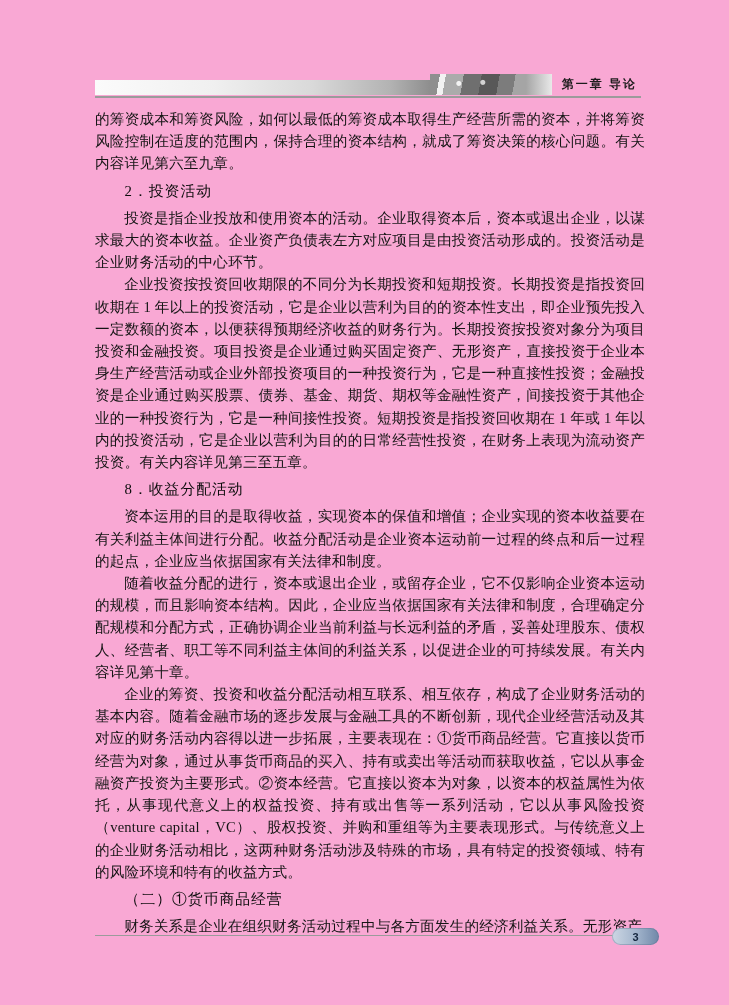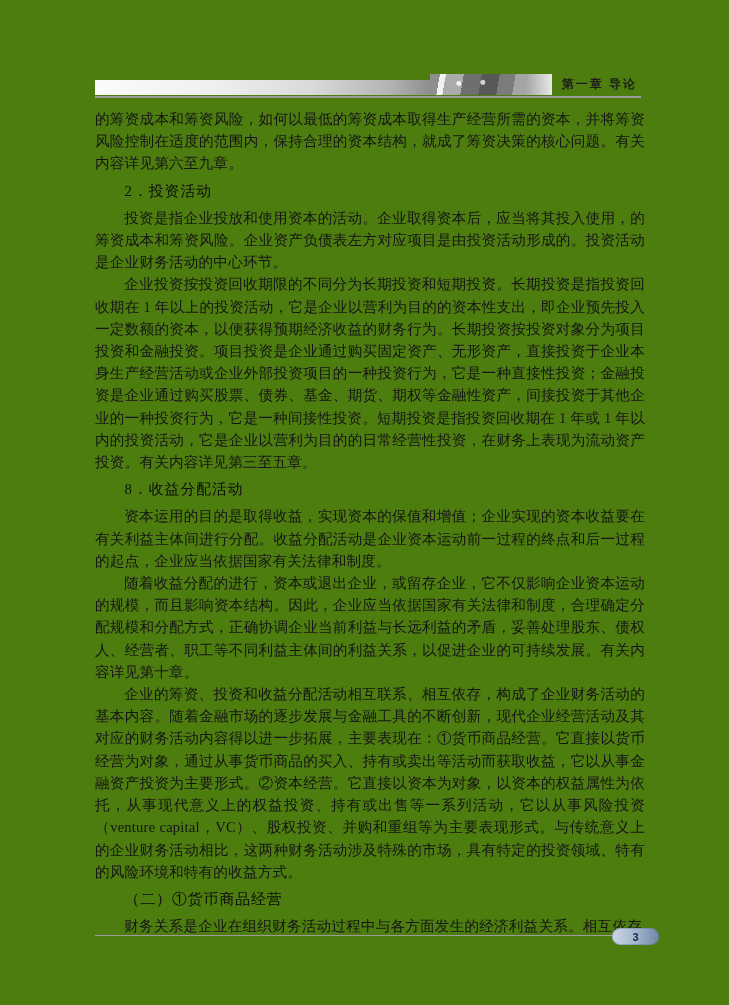--- a/index.html
+++ b/index.html
@@ -2,21 +2,21 @@
 <html><head>
 <meta charset="utf-8">
 <style>
   * { margin: 0; padding: 0; box-sizing: border-box; }
   html, body { background: #ffffff; }
   .page {
     position: relative;
     width: 729px;
     height: 1005px;
     margin: 0 auto;
-    background: #4d7c0f;
+    background: #f9a8d4;
     overflow: hidden;
     font-family: "Liberation Serif", "DejaVu Serif", serif;
     color: #151515;
   }
   
   .header {
     position: absolute;
     left: 95px;
     right: 88px;
     top: 74px;
@@ -123,28 +123,28 @@
       <div class="band-photo"></div>
       <div class="band-fade"></div>
       <div class="chapter-title">第一章 导论</div>
     </div>
     <div class="header-rule"></div>
   </div>
 
   <div class="content">
     <div class="para noindent">的筹资成本和筹资风险，如何以最低的筹资成本取得生产经营所需的资本，并将筹资风险控制在适度的范围内，保持合理的资本结构，就成了筹资决策的核心问题。有关内容详见第六至九章。</div>
     <div class="heading">2．投资活动</div>
-    <div class="para">投资是指企业投放和使用资本的活动。企业取得资本后，应当将其投入使用，的筹资成本和筹资风险。企业资产负债表左方对应项目是由投资活动形成的。投资活动是企业财务活动的中心环节。</div>
+    <div class="para">投资是指企业投放和使用资本的活动。企业取得资本后，资本或退出企业，以谋求最大的资本收益。企业资产负债表左方对应项目是由投资活动形成的。投资活动是企业财务活动的中心环节。</div>
     <div class="para">企业投资按投资回收期限的不同分为长期投资和短期投资。长期投资是指投资回收期在 1 年以上的投资活动，它是企业以营利为目的的资本性支出，即企业预先投入一定数额的资本，以便获得预期经济收益的财务行为。长期投资按投资对象分为项目投资和金融投资。项目投资是企业通过购买固定资产、无形资产，直接投资于企业本身生产经营活动或企业外部投资项目的一种投资行为，它是一种直接性投资；金融投资是企业通过购买股票、债券、基金、期货、期权等金融性资产，间接投资于其他企业的一种投资行为，它是一种间接性投资。短期投资是指投资回收期在 1 年或 1 年以内的投资活动，它是企业以营利为目的的日常经营性投资，在财务上表现为流动资产投资。有关内容详见第三至五章。</div>
     <div class="heading">8．收益分配活动</div>
     <div class="para">资本运用的目的是取得收益，实现资本的保值和增值；企业实现的资本收益要在有关利益主体间进行分配。收益分配活动是企业资本运动前一过程的终点和后一过程的起点，企业应当依据国家有关法律和制度。</div>
     <div class="para">随着收益分配的进行，资本或退出企业，或留存企业，它不仅影响企业资本运动的规模，而且影响资本结构。因此，企业应当依据国家有关法律和制度，合理确定分配规模和分配方式，正确协调企业当前利益与长远利益的矛盾，妥善处理股东、债权人、经营者、职工等不同利益主体间的利益关系，以促进企业的可持续发展。有关内容详见第十章。</div>
     <div class="para">企业的筹资、投资和收益分配活动相互联系、相互依存，构成了企业财务活动的基本内容。随着金融市场的逐步发展与金融工具的不断创新，现代企业经营活动及其对应的财务活动内容得以进一步拓展，主要表现在：①货币商品经营。它直接以货币经营为对象，通过从事货币商品的买入、持有或卖出等活动而获取收益，它以从事金融资产投资为主要形式。②资本经营。它直接以资本为对象，以资本的权益属性为依托，从事现代意义上的权益投资、持有或出售等一系列活动，它以从事风险投资（venture capital，VC）、股权投资、并购和重组等为主要表现形式。与传统意义上的企业财务活动相比，这两种财务活动涉及特殊的市场，具有特定的投资领域、特有的风险环境和特有的收益方式。</div>
     <div class="heading">（二）①货币商品经营</div>
-    <div class="para">财务关系是企业在组织财务活动过程中与各方面发生的经济利益关系。相互依存</div>
+    <div class="para">财务关系是企业在组织财务活动过程中与各方面发生的经济利益关系。无形资产</div>
   </div>
 
   <div class="footer">
     <div class="footer-rule"></div>
     <div class="page-number-badge">
       <span>3</span>
     </div>
   </div>
 
 </div>

